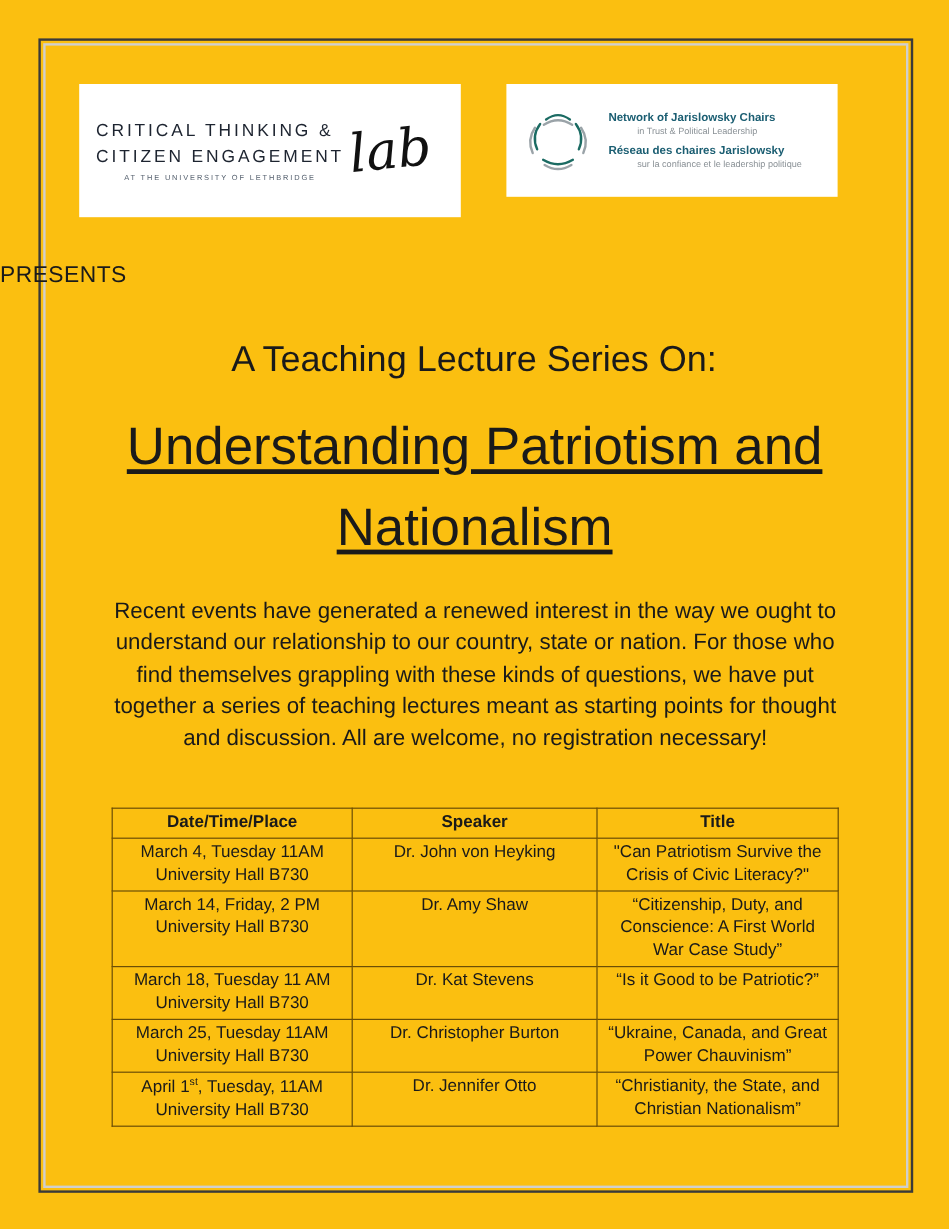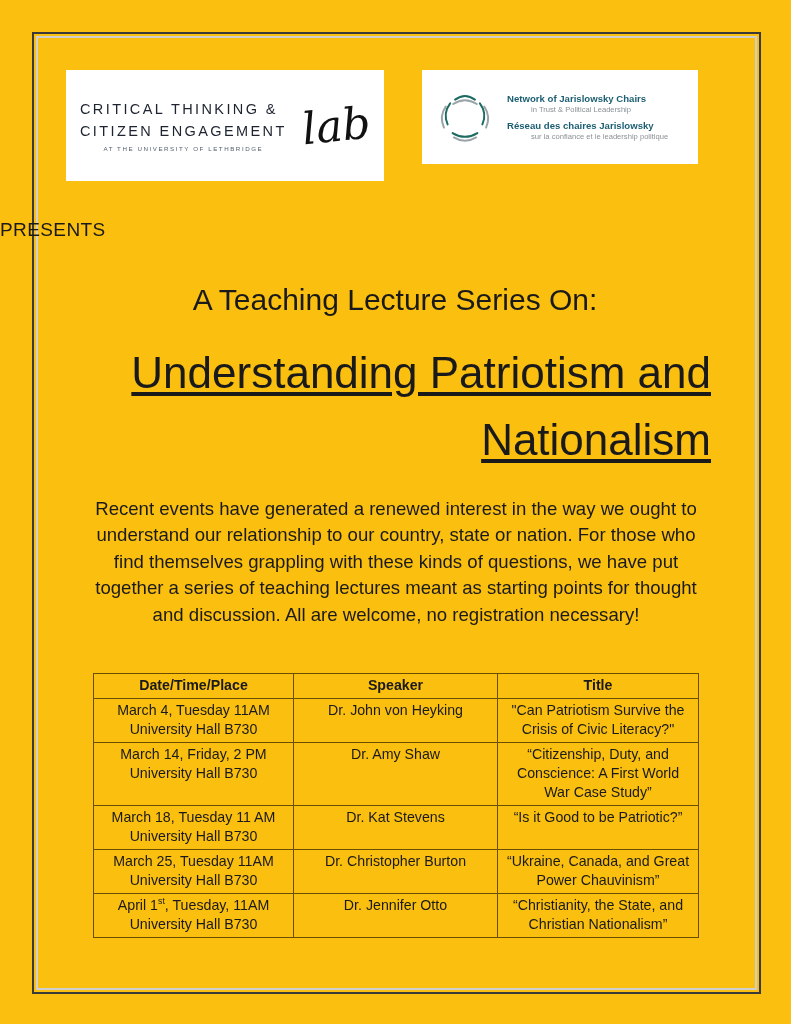--- a/index.html
+++ b/index.html
@@ -73,21 +73,21 @@
     width: 276px;
     height: 94px;
   }
 
   .ctce-inner {
     width: 100%;
     padding: 0 14px;
     box-sizing: border-box;
     display: flex;
     align-items: center;
-    justify-content: space-between;
+    justify-content: flex-start;
   }
   .ctce-words {
     text-align: left;
   }
   .ctce-l1, .ctce-l2 {
     font-size: 14.5px;
     letter-spacing: 2.4px;
     font-weight: 500;
     color: #1d2430;
     line-height: 1.5;
@@ -155,21 +155,21 @@
     top: 283px;
     width: 790px;
     text-align: center;
     font-size: 30px;
   }
   .big-title {
     position: absolute;
     left: 80px;
     top: 340px;
     width: 631px;
-    text-align: right;
+    text-align: center;
     font-size: 44px;
     line-height: 1.52;
     text-decoration: underline;
     text-underline-offset: 4px;
   }
 
   
   .blurb {
     position: absolute;
     left: 86px;

